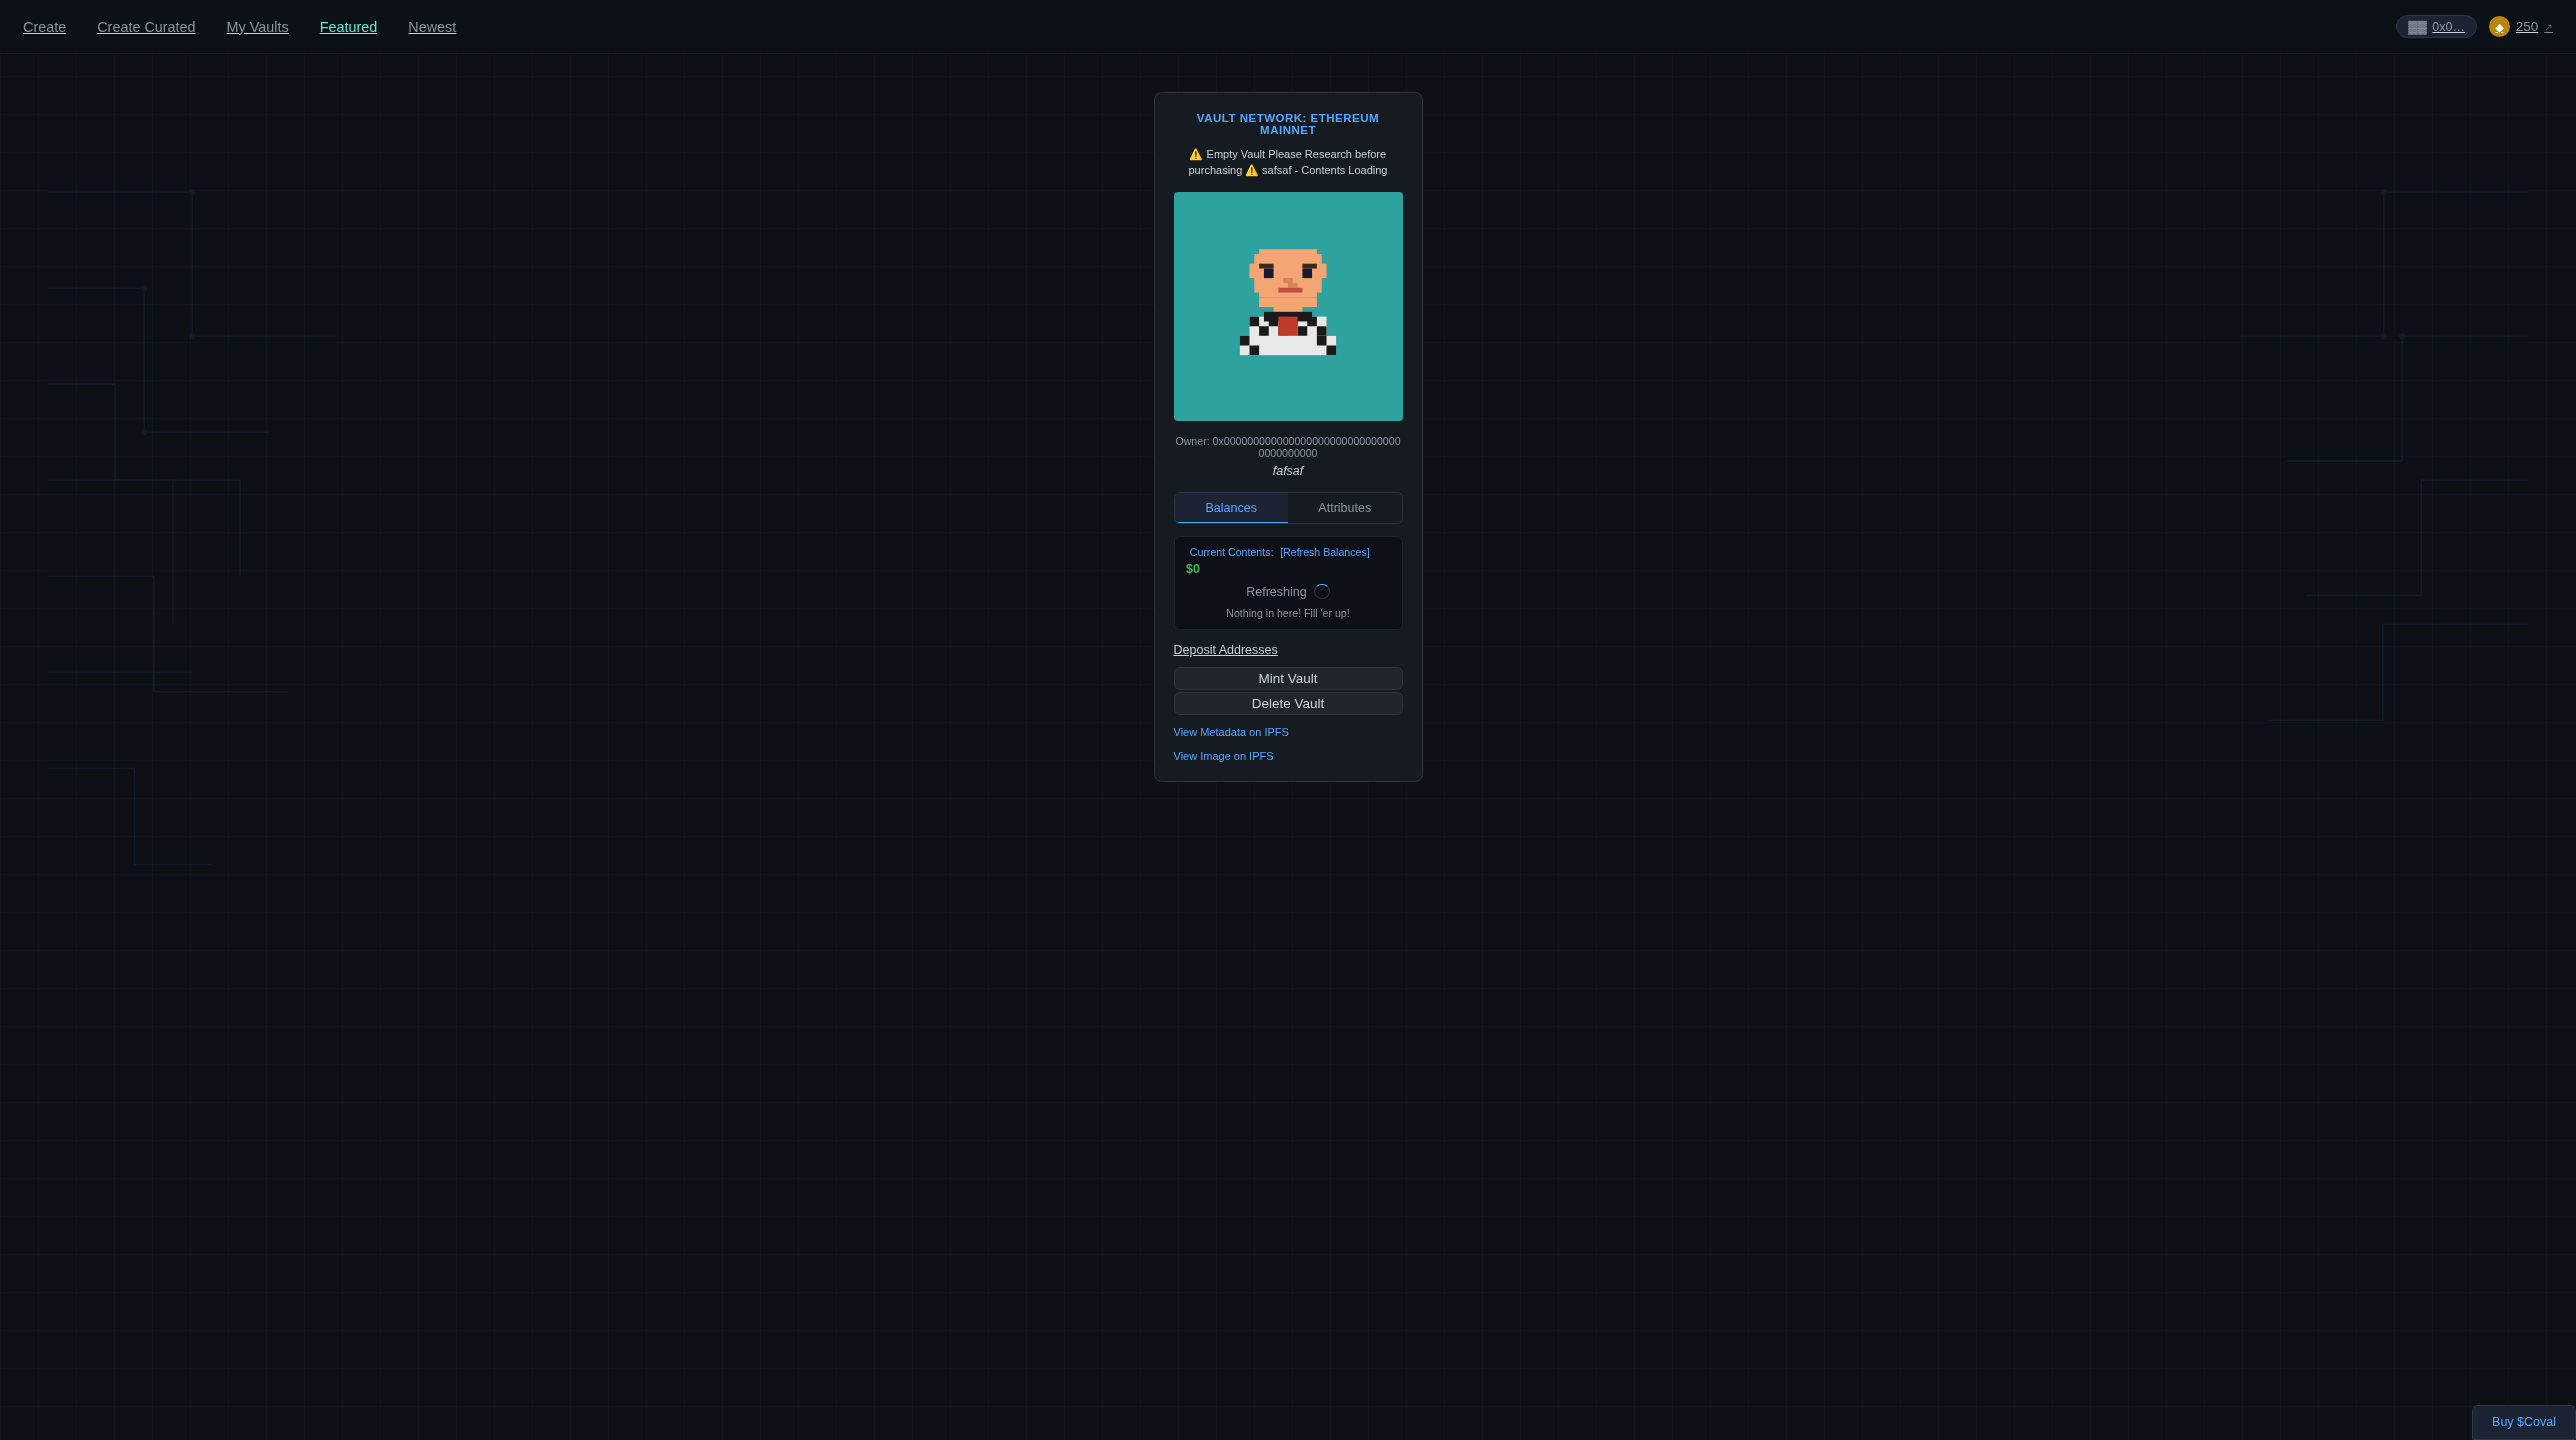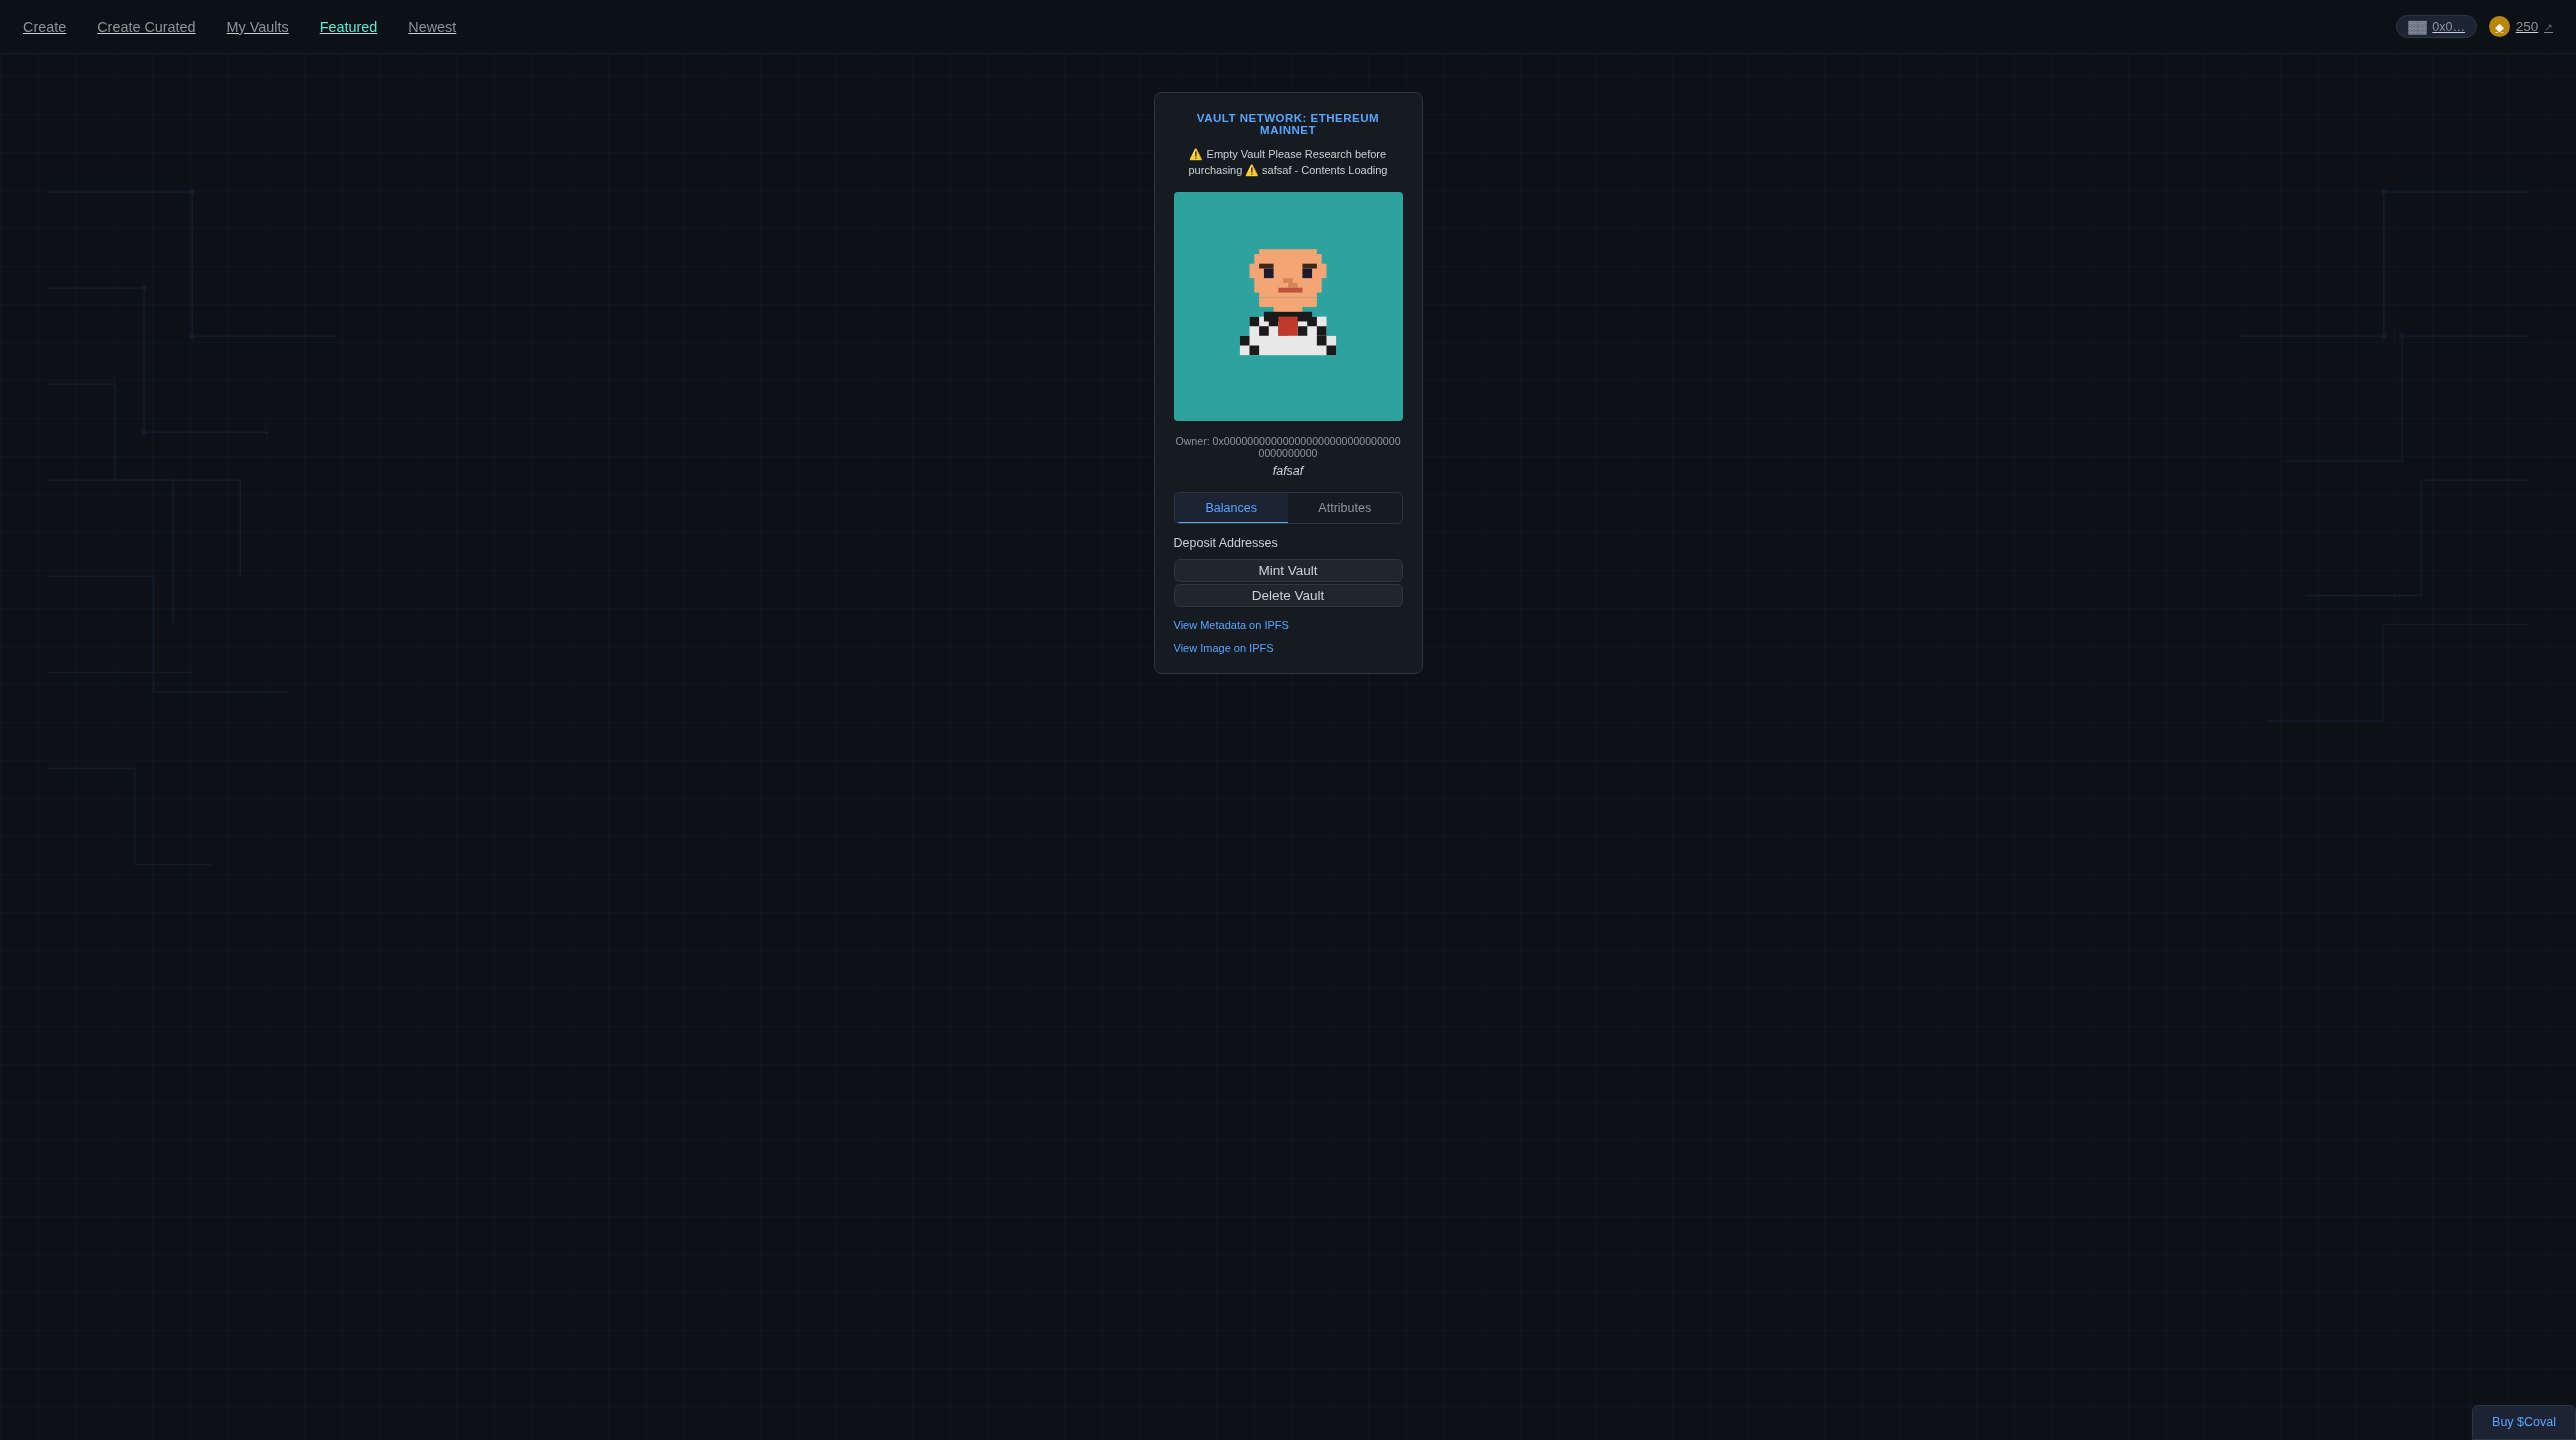--- a/index.html
+++ b/index.html
@@ -260,20 +260,21 @@
       font-size: 10.6px;
       color: #8b949e;
       text-align: center;
     }
 
     
     .deposit-label {
       font-size: 12.5px;
       color: #c9d1d9;
       margin-bottom: 9.6px;
+      text-decoration: underline;
     }
 
     .deposit-buttons-grid {
       display: flex;
       flex-wrap: wrap;
       gap: 5.8px;
       margin-bottom: 13.5px;
     }
 
     .deposit-btn {
@@ -455,20 +456,32 @@
     
     <div class="vault-name">fafsaf</div>
 
     
     <div class="tabs-container">
       <button class="tab-btn active">Balances</button>
       <button class="tab-btn">Attributes</button>
     </div>
 
     
+    <div class="balances-panel">
+      <div class="current-contents-label">
+        <span>Current Contents:</span>
+        <span>[Refresh Balances]</span>
+      </div>
+      <div class="balance-value">$0</div>
+      <div class="refreshing-row">
+        <span>Refreshing</span>
+        <span class="spinner"></span>
+      </div>
+      <div class="empty-vault-msg">Nothing in here! Fill 'er up!</div>
+    </div>
 
     
     <div class="deposit-label">Deposit Addresses</div>
 
     
     <button class="action-btn">Mint Vault</button>
     <button class="action-btn">Delete Vault</button>
 
     
     <div class="vault-footer-links">

